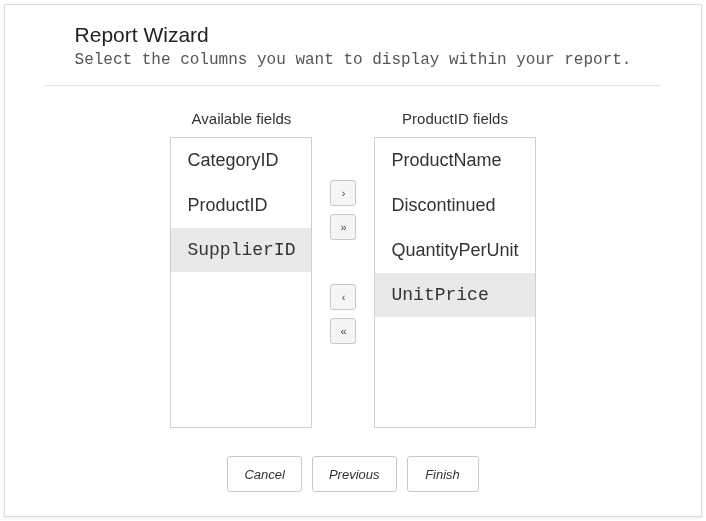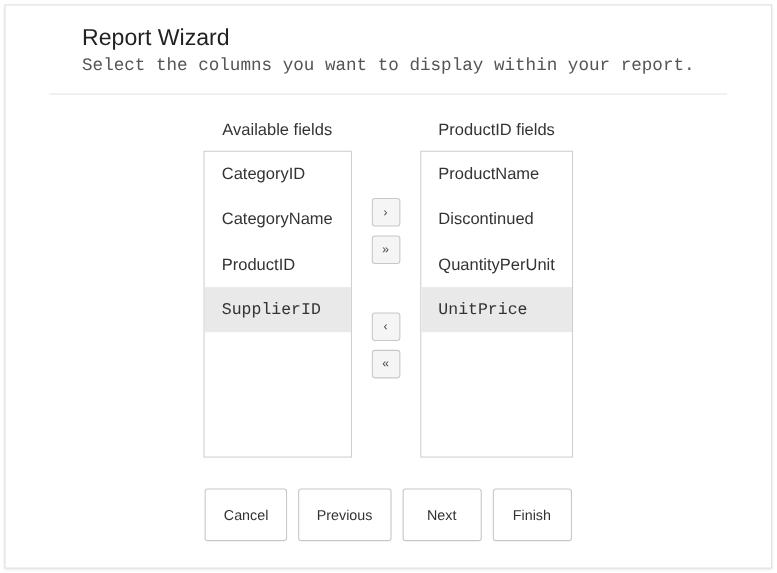--- a/index.html
+++ b/index.html
@@ -52,21 +52,21 @@
     }
     .listbox {
       border: 1px solid #d0d0d0;
       flex: 1;
       overflow-y: auto;
       background: #fff;
       height: 254px;
     }
     .list-item {
       padding: 12px 16px;
-      font-size: 15px;
+      font-size: 18px;
       color: #333;
       cursor: default;
       user-select: none;
     }
     .list-item.selected {
       background: #e9e9e9;
       font-family: Liberation Mono, monospace;
     }
     .mover-col {
       width: 62px;
@@ -96,50 +96,50 @@
       line-height: 1;
     }
     .footer {
       padding: 18px 30px 24px 30px;
       display: flex;
       align-items: center;
     }
     .footer-spacer { flex: 1; }
     .btn {
       min-width: 72px;
-      height: 48px;
+      height: 36px;
       padding: 0 16px;
       border: 1px solid #c8c8c8;
       background: #fff;
       border-radius: 3px;
       font-size: 13px;
       color: #333;
       cursor: pointer;
       font-family: inherit;
       margin-left: 10px;
+      font-style: italic;
     }
     .btn:first-child { margin-left: 0; }
   </style>
 </head>
 <body>
 
 <div class="dialog">
 
   <div class="header">
     <h1>Report Wizard</h1>
     <p>Select the columns you want to display within your report.</p>
   </div>
 
   <div class="content">
 
     <div class="column">
       <div class="column-label">Available fields</div>
       <div class="listbox" id="available-list">
           <div class="list-item">CategoryID</div>
-          <div class="list-item">CategoryName</div>
           <div class="list-item">ProductID</div>
           <div class="list-item selected">SupplierID</div>
         </div>
     </div>
 
     <div class="mover-col">
       <button class="mover-btn">›</button>
       <button class="mover-btn">»</button>
       <div class="mover-spacer"></div>
       <button class="mover-btn">‹</button>
@@ -155,17 +155,16 @@
           <div class="list-item selected">UnitPrice</div>
         </div>
     </div>
 
   </div>
 
   <div class="footer">
     <button class="btn">Cancel</button>
     <div class="footer-spacer"></div>
     <button class="btn">Previous</button>
-    <button class="btn">Next</button>
     <button class="btn">Finish</button>
   </div>
 
 </div>
 
 </body></html>

